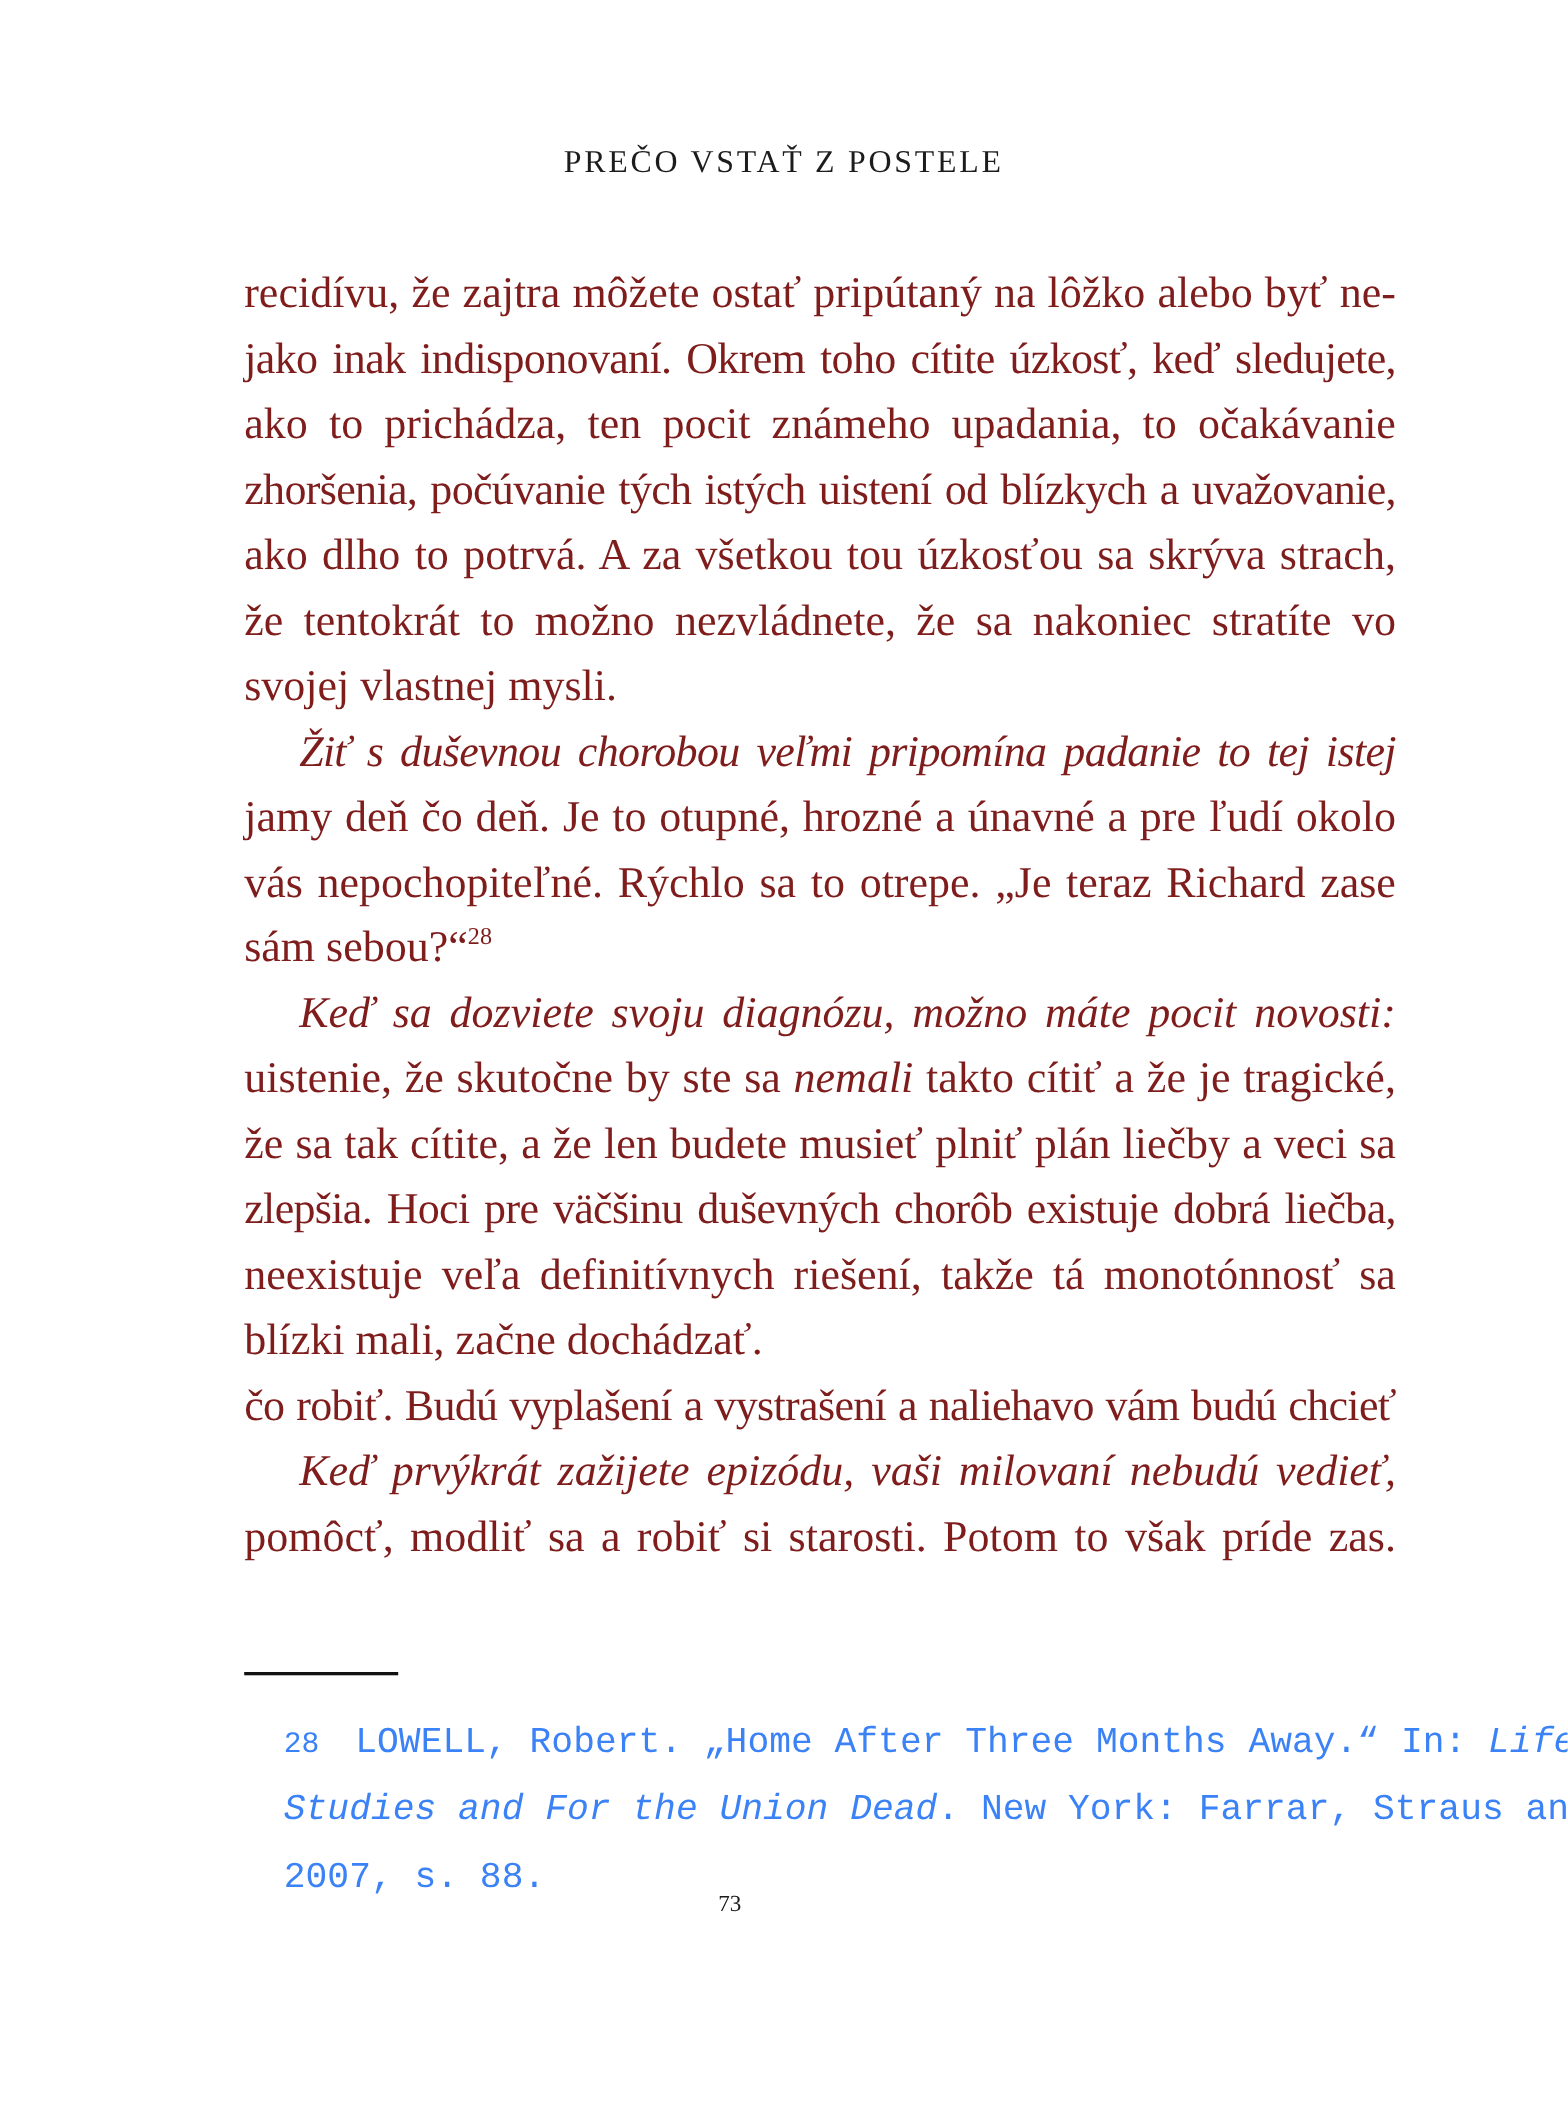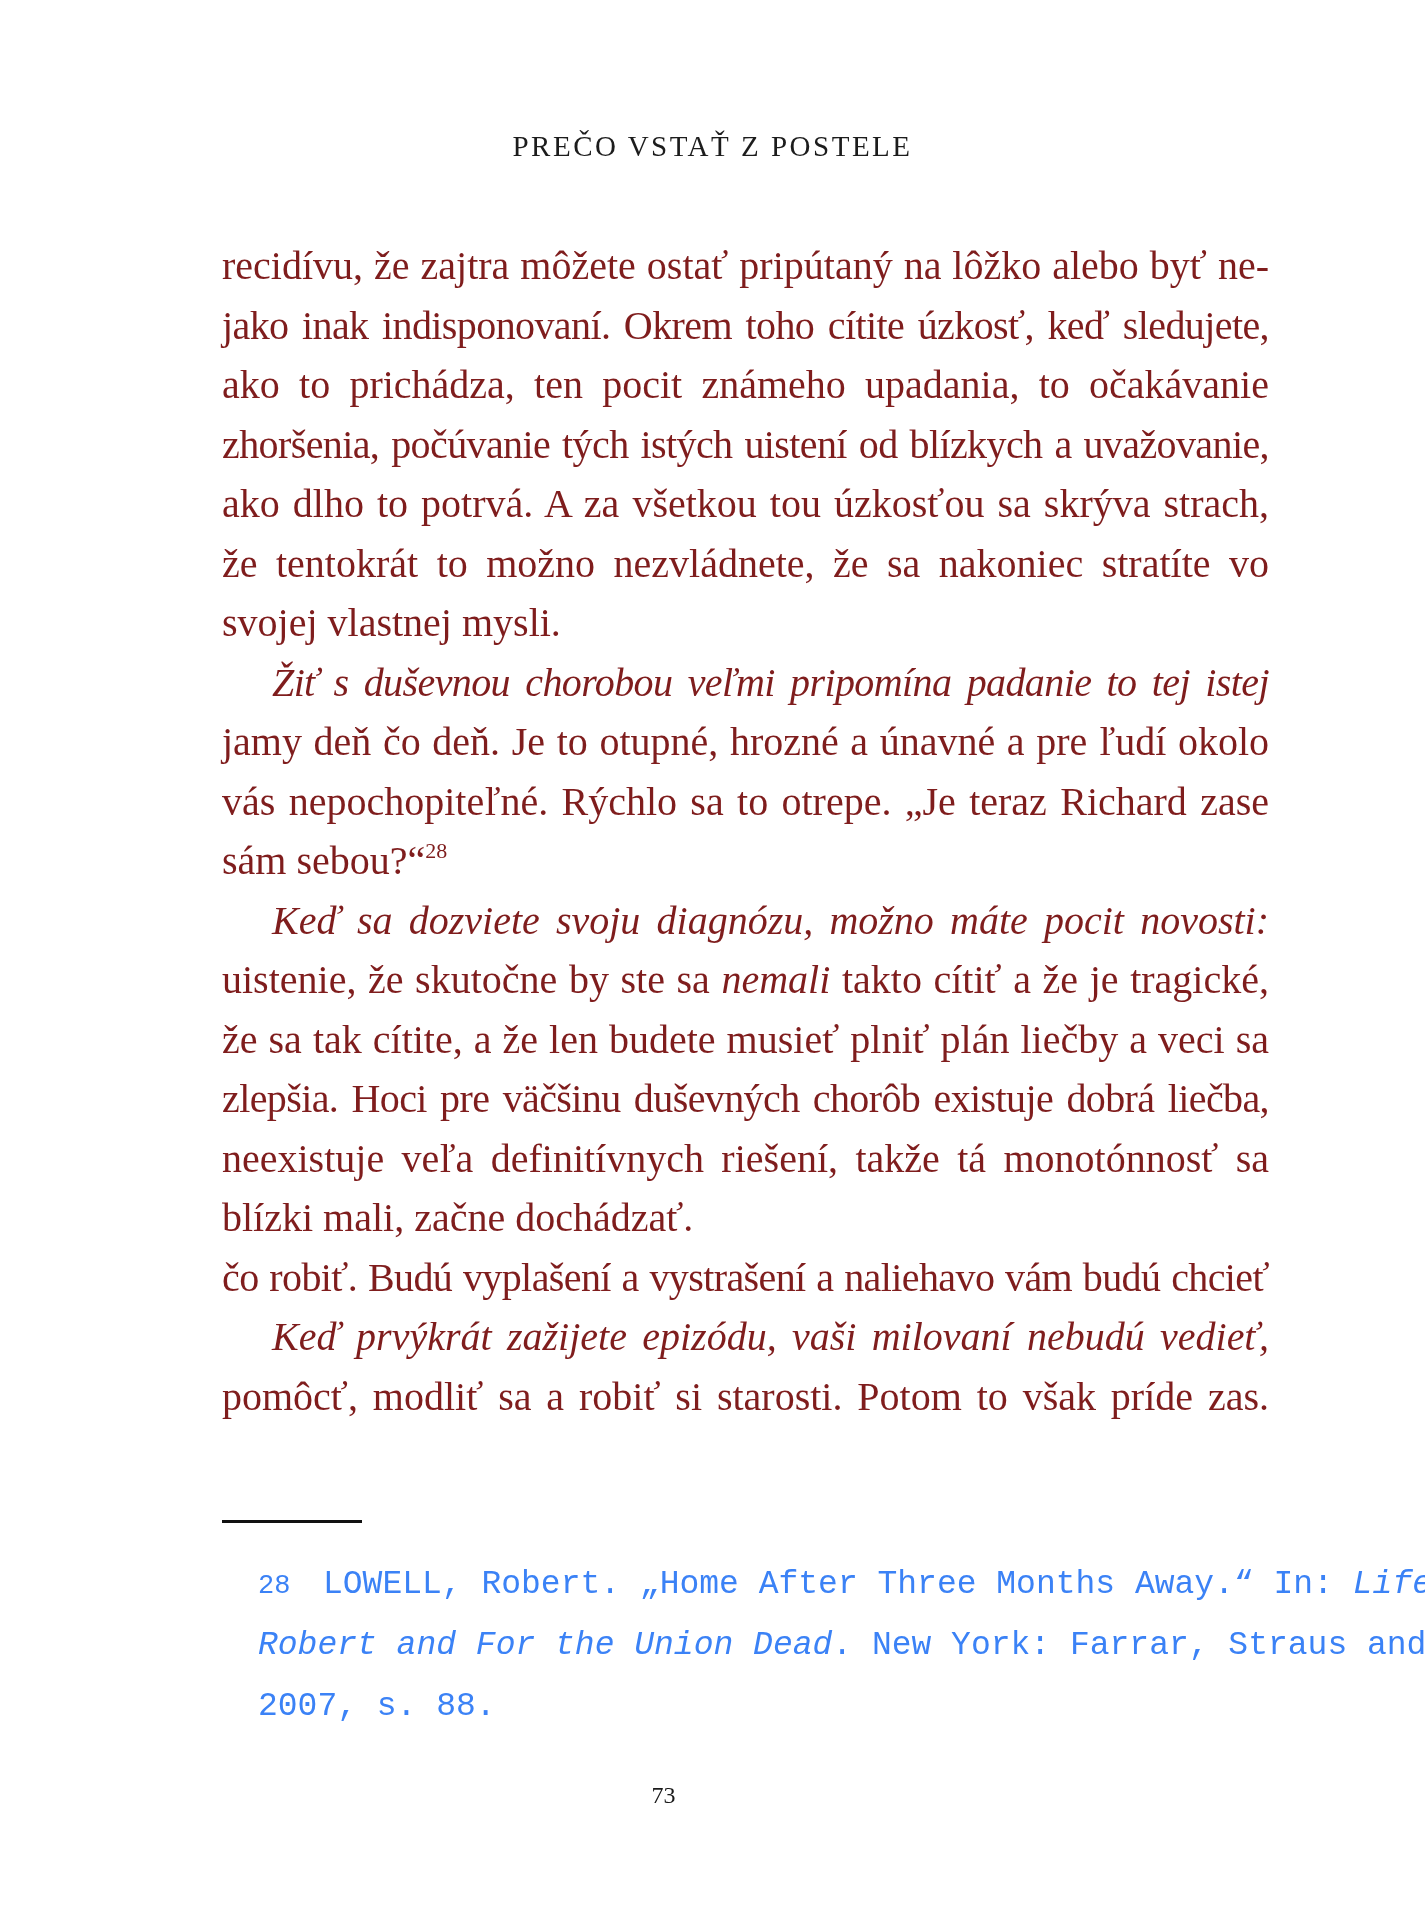--- a/index.html
+++ b/index.html
@@ -87,25 +87,25 @@
     text-align: justify;
     text-align-last: justify;
   }
   .fn-num {
     display: inline-block;
     width: 65px;
     font-size: 27px;
   }
   .page-number {
     position: absolute;
-    top: 1782px;
+    top: 1718px;
     left: 0;
     width: 1327px;
     text-align: center;
-    font-size: 24px;
+    font-size: 21px;
     color: #1a1a1a;
   }
 </style>
 </head>
 <body>
 
 <div class="running-head">
   <span>Prečo vstať z postele</span>
 </div>
 
@@ -132,17 +132,17 @@
 
   <span class="line condensed">čo robiť. Budú vyplašení a vystrašení a naliehavo vám budú chcieť</span>
   <span class="line indent">Keď prvýkrát zažijete epizódu, vaši milovaní nebudú vedieť,</span>
   <span class="line">pomôcť, modliť sa a robiť si starosti. Potom to však príde zas.</span>
 </div>
 
 <div class="footnote-rule"></div>
 
 <div class="footnotes">
   <span class="fn-line justify"><span class="fn-num">28</span><span>LOWELL, Robert. „Home After Three Months Away.“ In: </span><em>Life</em></span>
-  <span class="fn-line justify"><em>Robert and For the Union Dead</em><span>. New York: Farrar, Straus and Giroux,</span></span>
+  <span class="fn-line justify"><em>Studies and For the Union Dead</em><span>. New York: Farrar, Straus and Giroux,</span></span>
   <span class="fn-line">2007, s. 88.</span>
 </div>
 
 <div class="page-number">73</div>
 
 </body></html>

